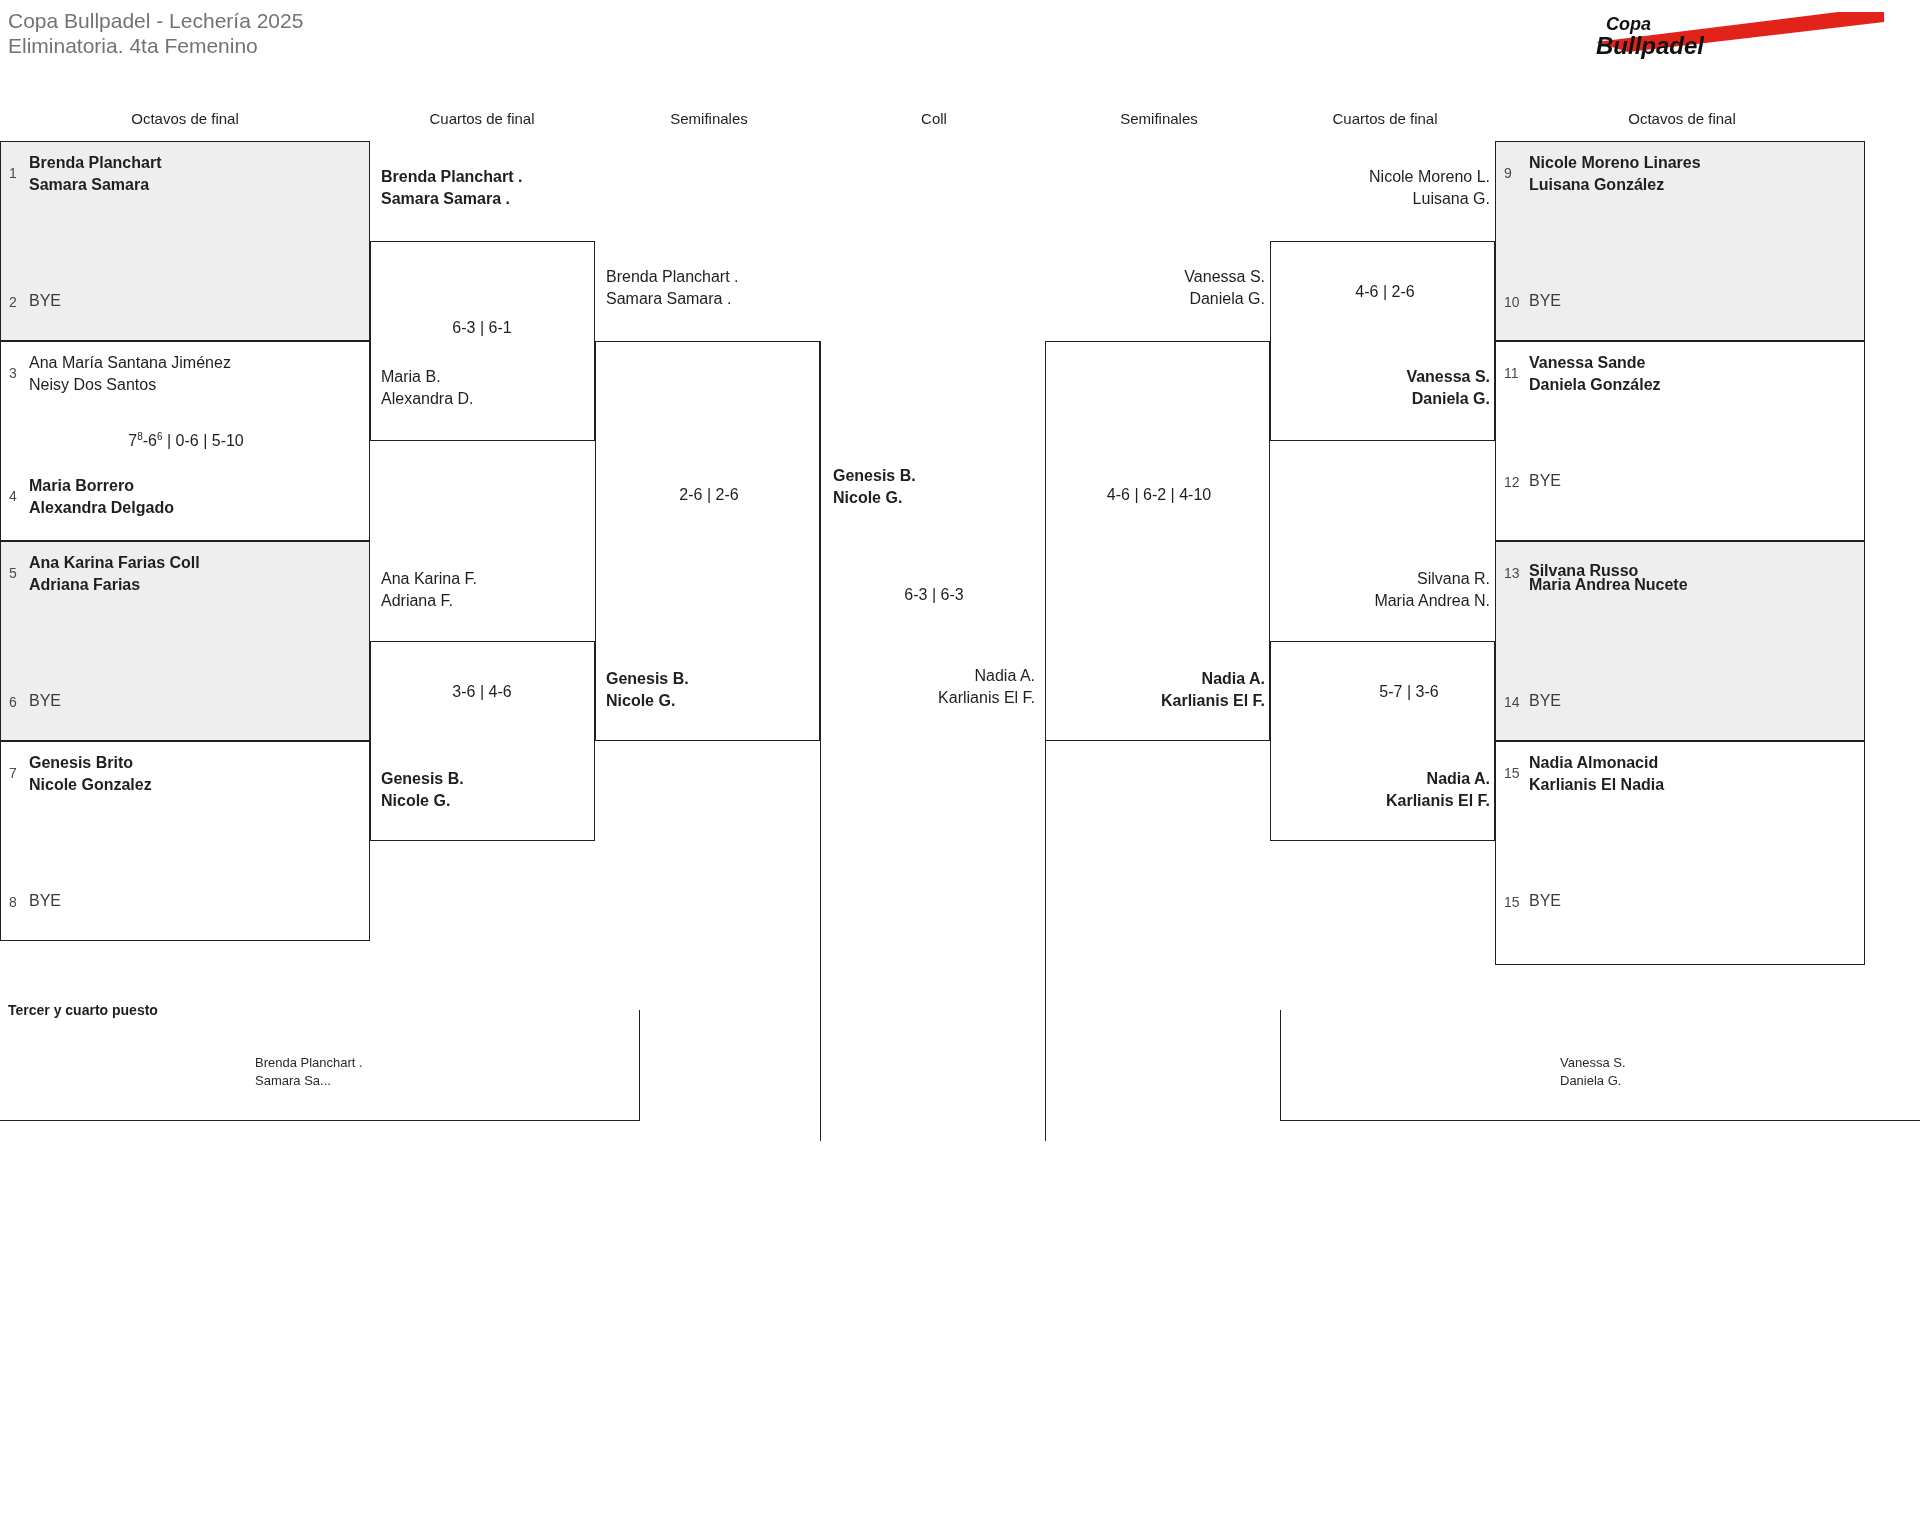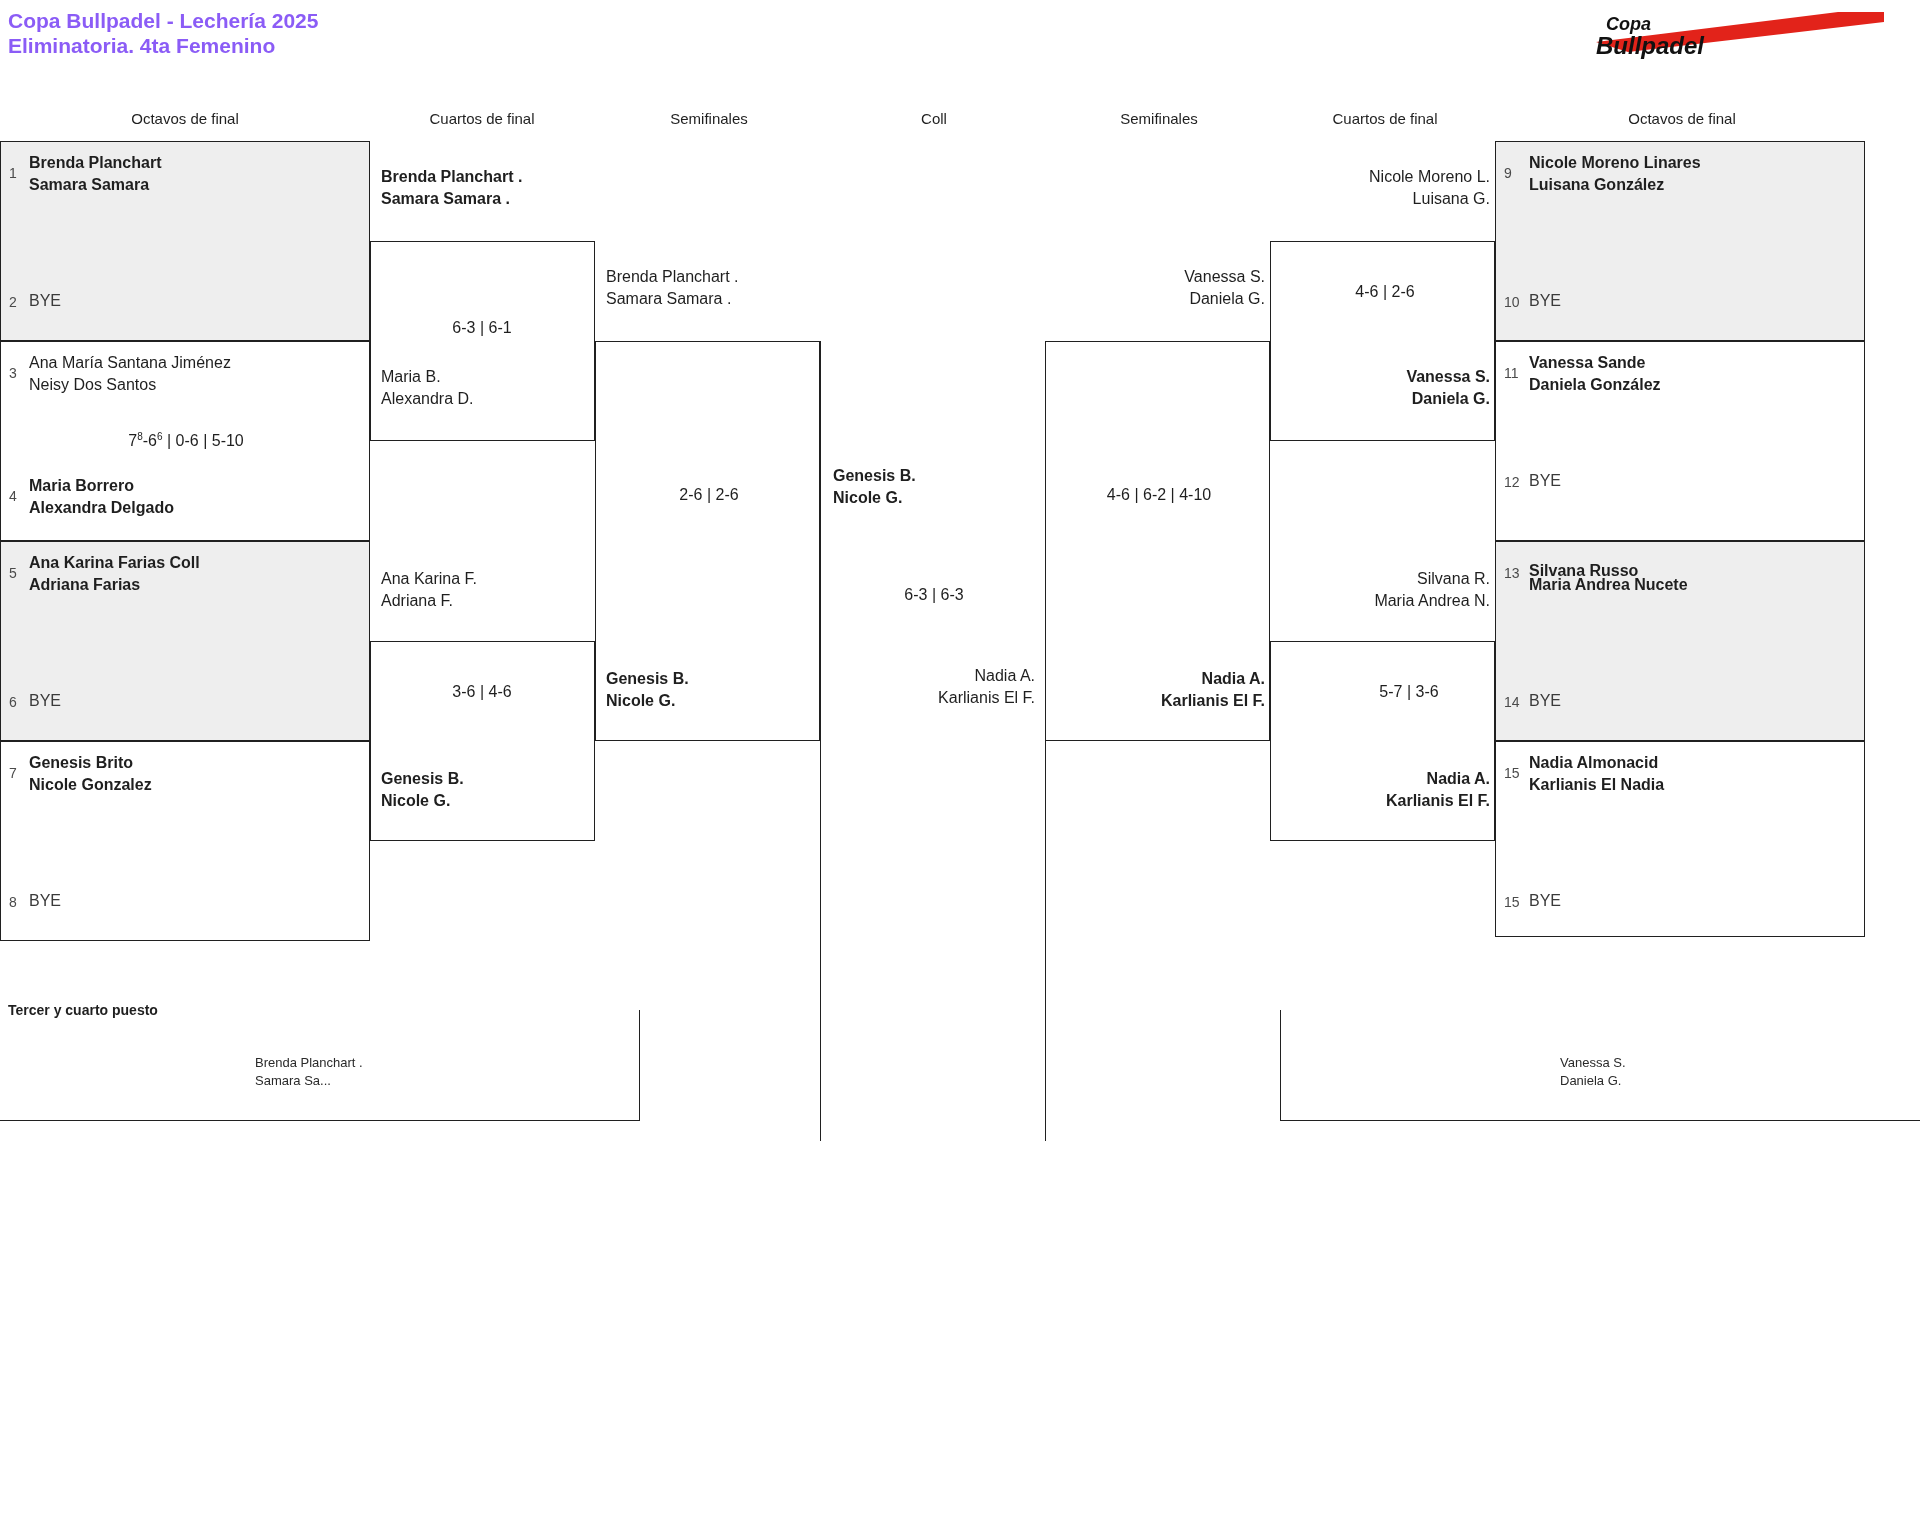--- a/index.html
+++ b/index.html
@@ -6,21 +6,21 @@
   body{
     width:1920px;height:1535px;position:relative;overflow:hidden;
     font-family:"Liberation Sans","DejaVu Sans",sans-serif;
     color:#1a1a1a;
     -webkit-font-smoothing:antialiased;
   }
   .abs{position:absolute;}
 
   
   #header{left:8px;top:8px;}
-  #header div{font-size:21px;line-height:25px;color:#8b5cf6;white-space:nowrap;font-weight:bold;}
+  #header div{font-size:21px;line-height:25px;color:#737373;white-space:nowrap;}
 
   
   #logo{right:32px;top:8px;width:300px;height:58px;}
   #logo svg{display:block;}
 
   
   .round-title{
     font-size:15px;color:#1f1f1f;text-align:center;white-space:nowrap;
     transform:translateX(-50%);top:110px;
   }
@@ -217,21 +217,21 @@
 </div>
 
 <div class="abs bx shade seedcell" style="left:1495px;top:541px;width:370px;height:200px;">
   <span class="seedno" style="left:8px;top:23px;">13</span>
   <span class="pname win" style="left:33px;top:10px;margin-top:8px;">Silvana Russo</span>
   <span class="pname win" style="left:33px;top:32px;">Maria Andrea Nucete</span>
   <span class="seedno" style="left:8px;top:152px;">14</span>
   <span class="byetxt" style="left:33px;top:150px;">BYE</span>
 </div>
 
-<div class="abs bx seedcell" style="left:1495px;top:741px;width:370px;height:196px;">
+<div class="abs bx seedcell" style="left:1495px;top:741px;width:370px;height:224px;">
   <span class="seedno" style="left:8px;top:23px;">15</span>
   <span class="pname win" style="left:33px;top:10px;">Nadia Almonacid</span>
   <span class="pname win" style="left:33px;top:32px;">Karlianis El Nadia</span>
   <span class="seedno" style="left:8px;top:152px;">15</span>
   <span class="byetxt" style="left:33px;top:150px;">BYE</span>
 </div>
 
 <div class="abs" id="third-label">Tercer y cuarto puesto</div>
 
 <div class="abs" style="left:0px;top:1010px;width:640px;height:110px;">

